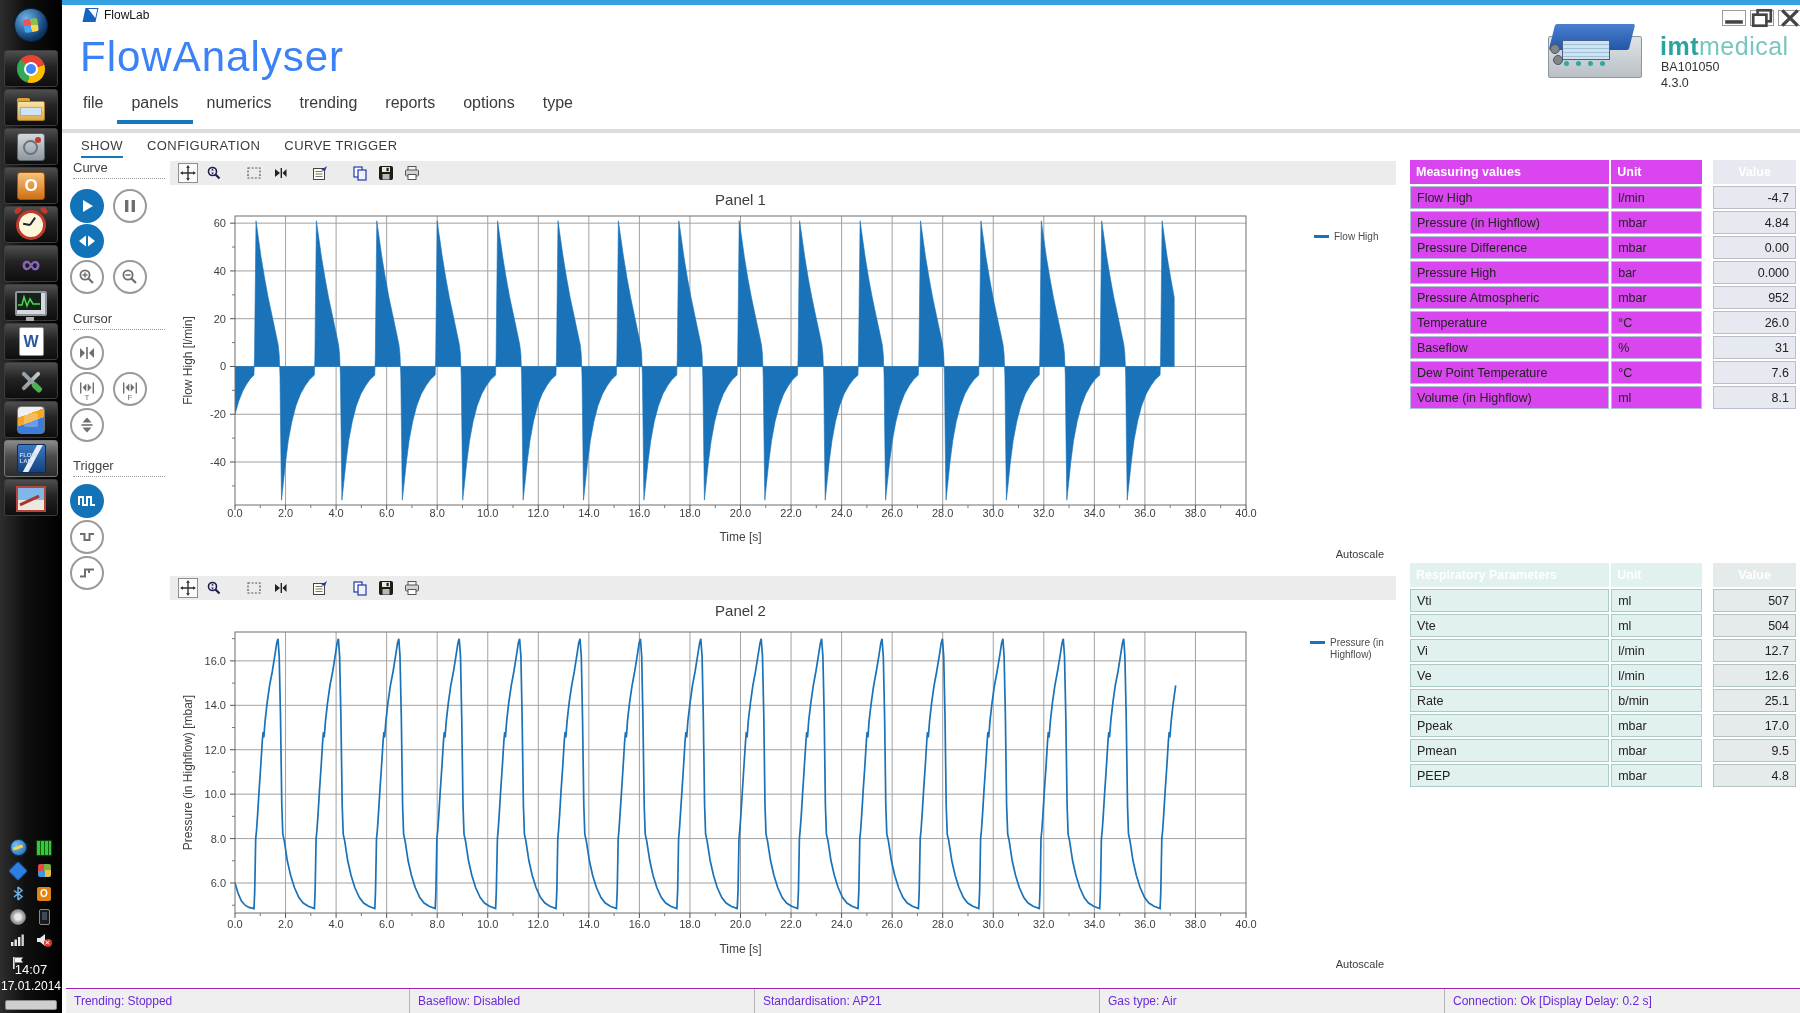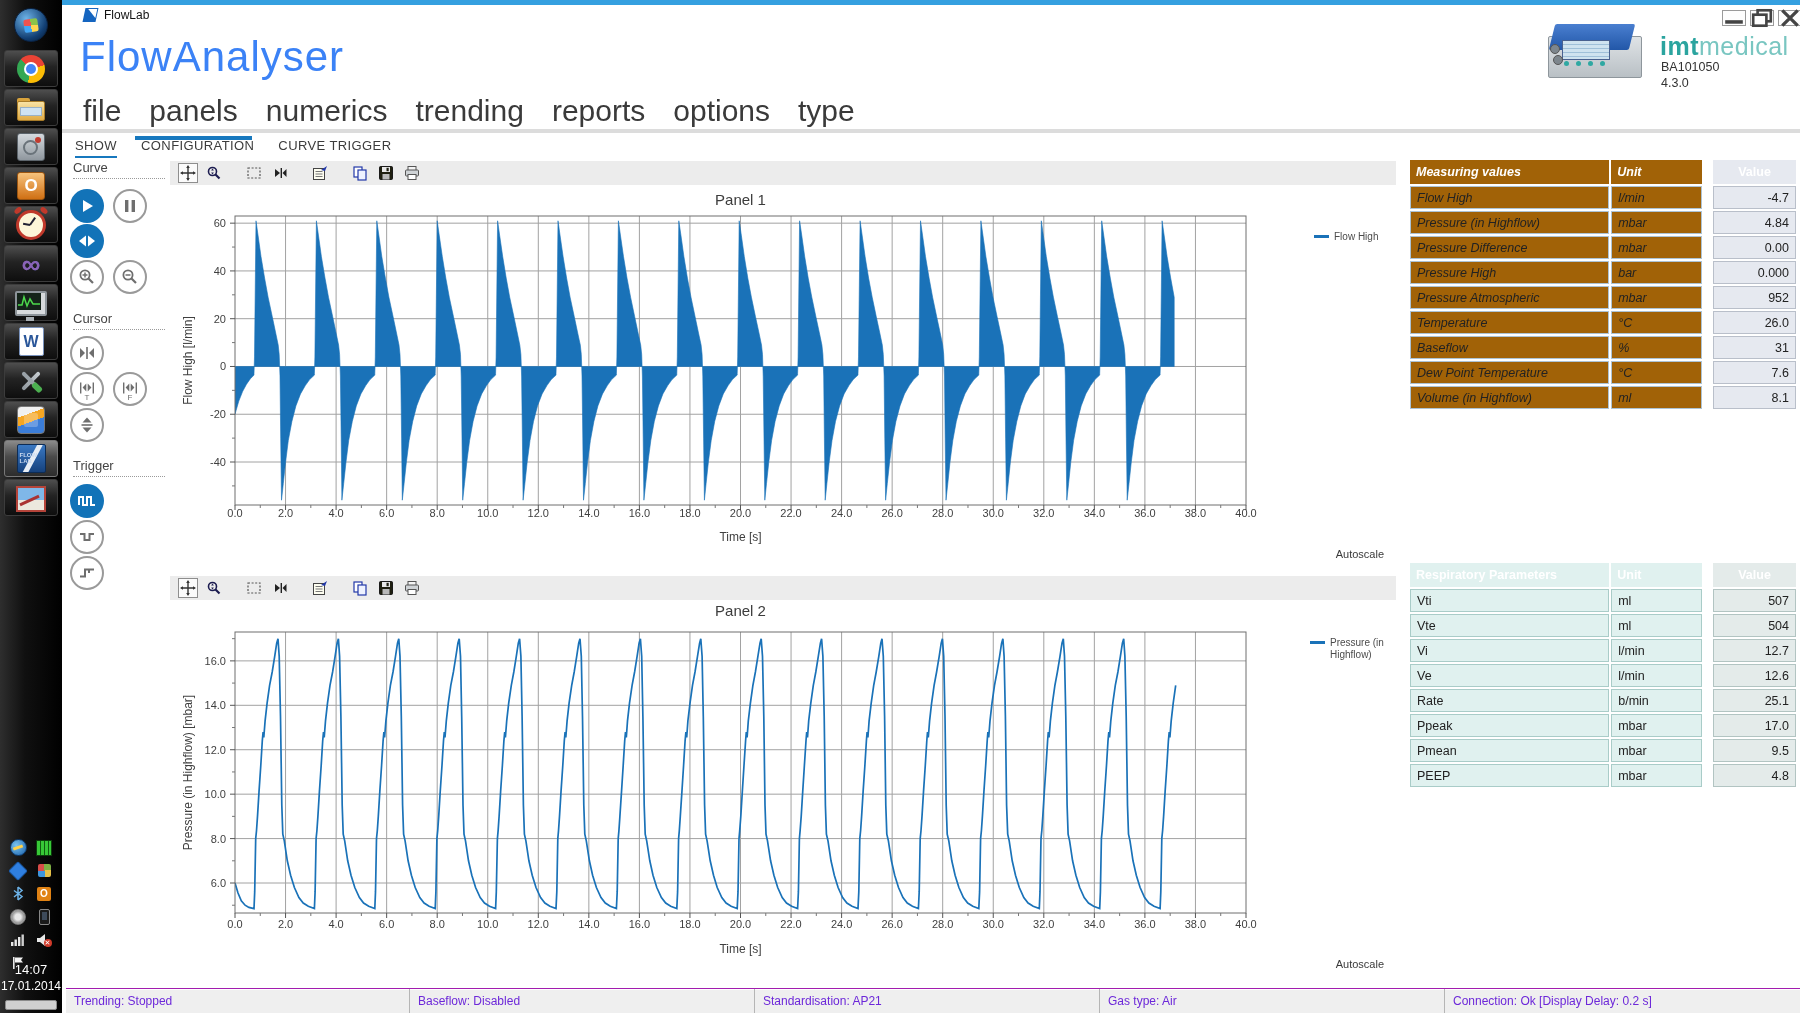--- a/index.html
+++ b/index.html
@@ -48,25 +48,25 @@
   #dev-btns{position:absolute;left:20px;top:39px;display:flex;gap:7px;}
   #dev-btns i{width:5px;height:5px;border-radius:50%;background:#2fa8a2;display:block;}
   .knob{position:absolute;width:8px;height:8px;border-radius:50%;background:#7d868d;border:1px solid #555;}
   #brand-text{left:1598px;top:32px;font-size:25px;letter-spacing:.5px;}
   #brand-text .b1{color:#2ba49f;font-weight:bold;}
   #brand-text .b2{color:#79c6c1;font-weight:300;}
   #brand-model{left:1599px;top:60px;font-size:12.5px;color:#333;text-align:right;}
   #brand-version{left:1599px;top:76px;font-size:12.5px;color:#333;text-align:right;}
 
   
-  #menubar{left:7px;top:92px;display:flex;font-size:30px;font-weight:300;color:#3a3a3a;}
+  #menubar{left:7px;top:92px;display:flex;font-size:16px;font-weight:300;color:#3a3a3a;}
   .menu-item{padding:2px 14px 8px 14px;cursor:default;}
   .menu-item.active{border-bottom:4px solid #1778be;}
   #menurule{left:0;top:129px;width:1738px;height:4px;background:#dcdcdc;}
-  #tabbar{left:13px;top:138px;display:flex;gap:24px;font-size:13px;color:#3c3c3c;letter-spacing:.4px;justify-content:space-between;}
+  #tabbar{left:19px;top:138px;display:flex;gap:24px;font-size:13px;color:#3c3c3c;letter-spacing:.4px;justify-content:space-between;}
   .tab-item{padding-bottom:3px;}
   .tab-item.active{border-bottom:2px solid #1778be;}
 
   
   .ctl-label{position:absolute;left:11px;width:92px;font-size:13px;color:#444;
              border-bottom:1px dotted #9a9a9a;padding-bottom:3px;}
   .ctl-btn{position:absolute;width:34px;height:34px;border-radius:50%;box-sizing:border-box;
            display:flex;align-items:center;justify-content:center;}
   .ctl-btn.outline{border:2px solid #9a9a9a;background:#fff;color:#6e6e6e;}
   .ctl-btn.filled{background:#1273b8;color:#fff;}
@@ -91,21 +91,21 @@
   
   .vtable{position:absolute;left:1348px;width:386px;font-size:12.5px;}
   .vrow{display:flex;gap:2px;margin-bottom:2px;}
   .vc{box-sizing:border-box;border:1px solid #adc3d4;padding:4px 6px 0 6px;height:23px;}
   .vc.c1{width:202px;}
   .vc.c2{width:92px;}
   .vc.c3{width:84px;text-align:right;margin-left:9px;}
   .vhead .vc{color:#fff;font-weight:bold;border:none;padding-top:5px;height:24px;}
   .vhead .vc.c3{text-align:center;}
   .mv .vhead .vc{background:#0b72ba;}
-  .mv .vc.c1,.mv .vc.c2{background:#a16207;font-style:italic;}
+  .mv .vc.c1,.mv .vc.c2{background:#d946ef;}
   .mv .vc.c3{background:#e6e9f0;border-color:#b9bfca;}
   .rp .vhead .vc{background:#76b5b1;}
   .rp .vc.c1,.rp .vc.c2{background:#e0f1ef;border-color:#a9ccc8;}
   .rp .vc.c3{background:#e4ebea;border-color:#b2c4c2;}
 
   
   #statusbar{position:absolute;left:4px;top:988px;width:1738px;height:25px;background:#efefef;
              border-top:1px solid #a21caf;box-shadow:inset 0 1px 0 #fff;display:flex;font-size:12px;color:#6d28d9;}
   .status-seg{box-sizing:border-box;border-left:1px solid #b5b5b5;padding:5px 0 0 8px;height:100%;}
   .status-seg:first-child{border-left:none;}

